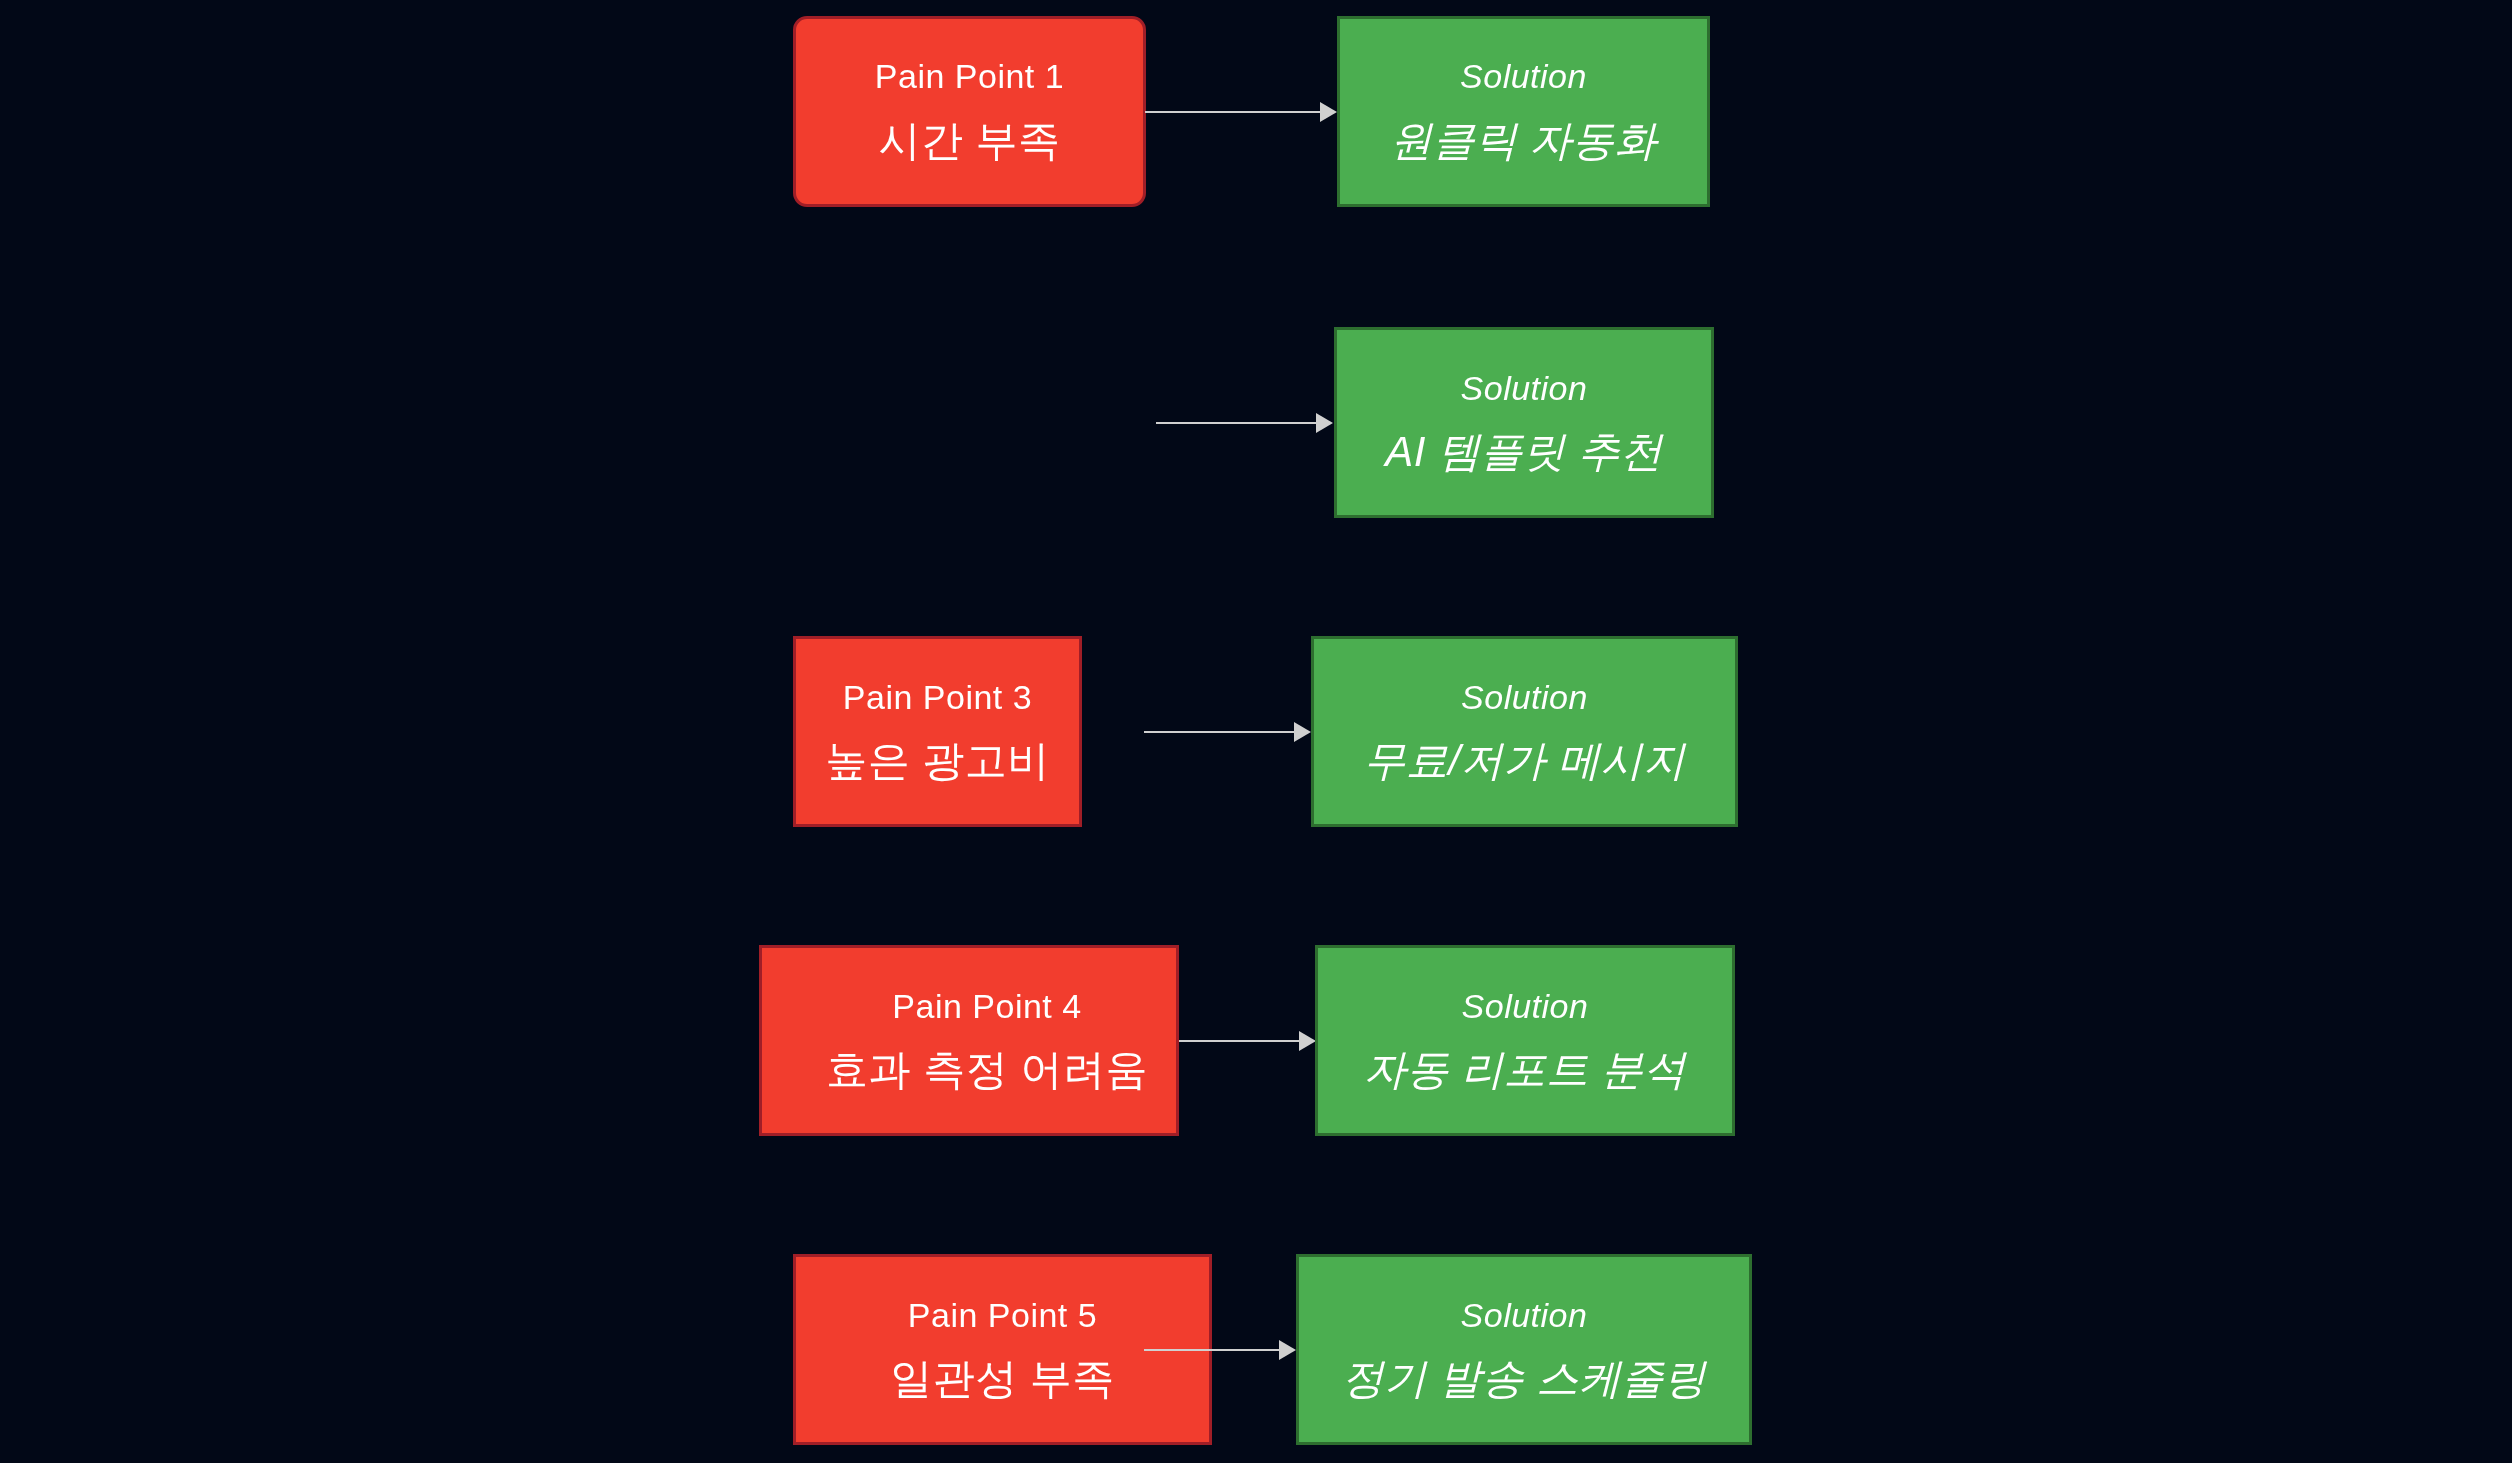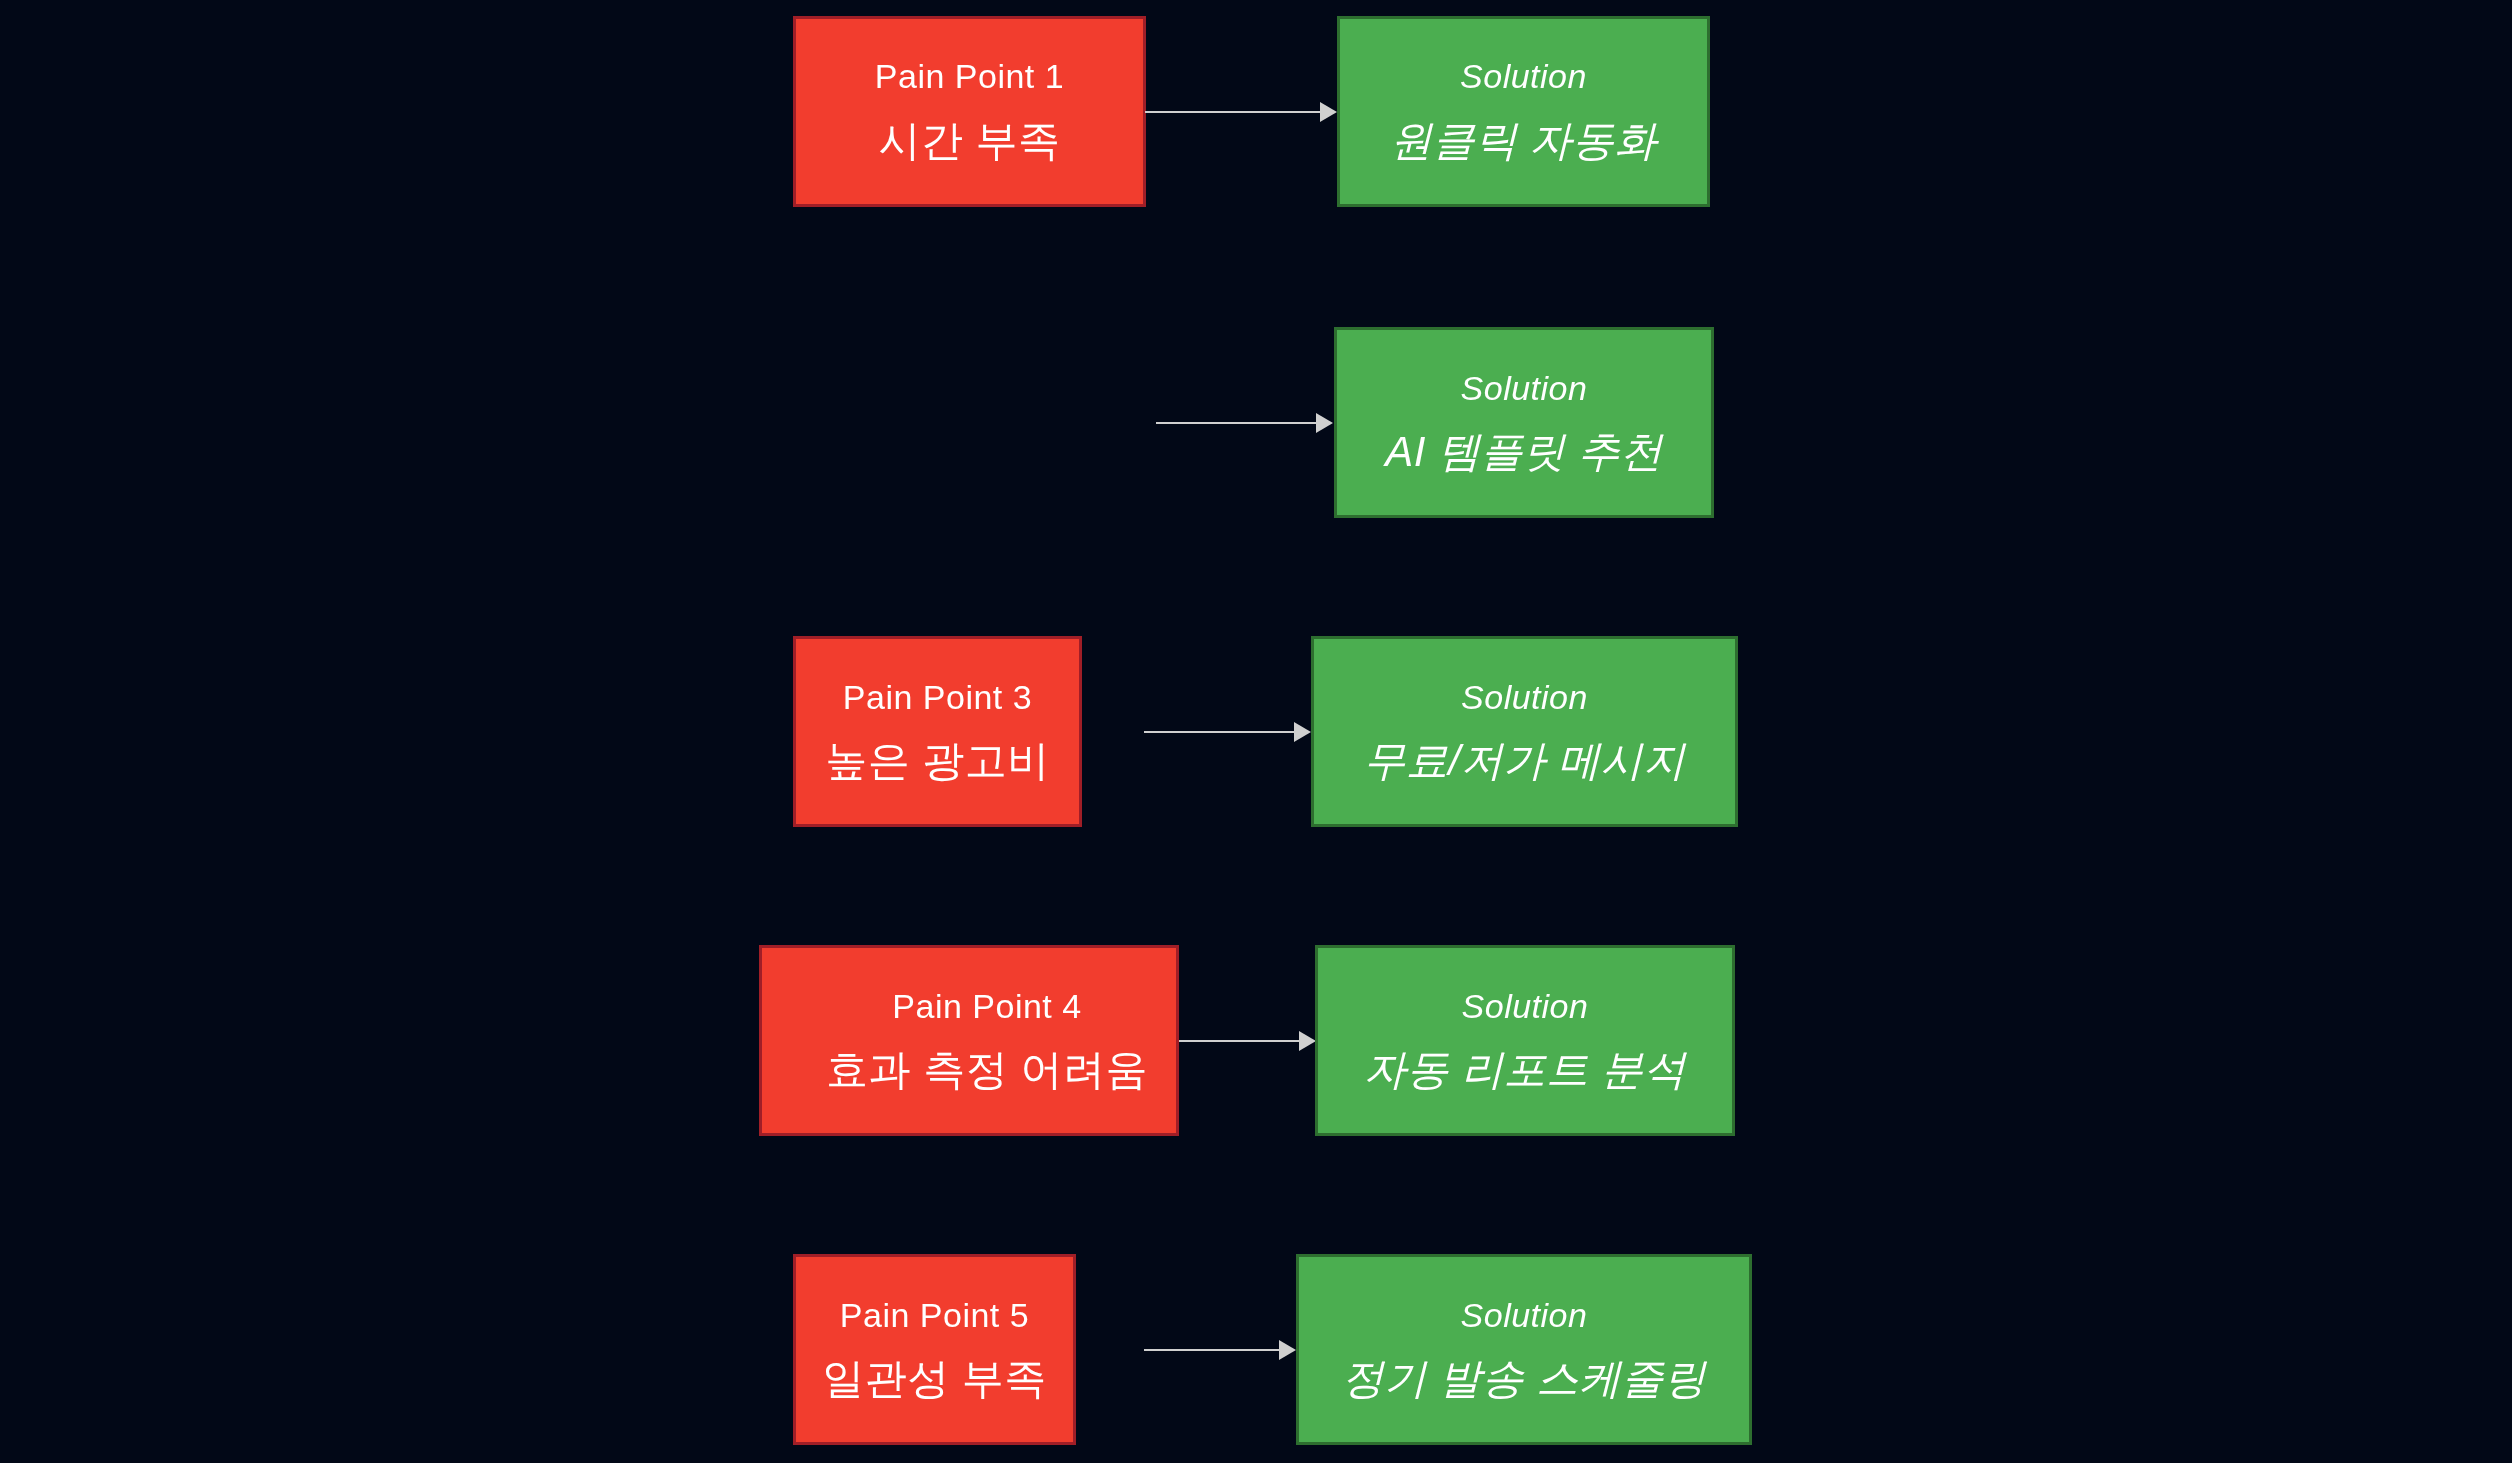--- a/index.html
+++ b/index.html
@@ -78,37 +78,37 @@
     border-bottom: 10.2px solid transparent;
     border-left: 17.5px solid var(--arrow);
   }
   
   .r1 { top: 15.7px; }   .r1.arrow { top: 101px; }
   .r2 { top: 327px; }  .r2.arrow { top: 412px; }
   .r3 { top: 636px; }  .r3.arrow { top: 721px; }
   .r4 { top: 945px; } .r4.arrow { top: 1030px; }
   .r5 { top: 1254px; } .r5.arrow { top: 1339px; }
 
-  .r1.pain { left: 793px; width: 353px; }
+  .r1.pain { left: 793px; width: 353px; border-radius: 14px; }
   .r1.solution { left: 1337px; width: 373px; }
   .r1.arrow { left: 1145px; width: 192px; }
 
   .r2.pain { left: 782px; width: 375px; }
   .r2.solution { left: 1334px; width: 380px; }
   .r2.arrow { left: 1156px; width: 177px; }
 
   .r3.pain { left: 793px; width: 289px; }
   .r3.solution { left: 1311px; width: 427px; }
   .r3.arrow { left: 1144px; width: 167px; }
 
   .r4.pain { left: 759px; width: 420px; padding-left: 36px; }
   .r4.solution { left: 1315px; width: 420px; }
   .r4.arrow { left: 1179px; width: 137px; }
 
-  .r5.pain { left: 793px; width: 283px; }
+  .r5.pain { left: 793px; width: 419px; }
   .r5.solution { left: 1296px; width: 456px; }
   .r5.arrow { left: 1144px; width: 152px; }
 </style>
 </head>
 <body>
 
 <div class="canvas">
 
   <div class="node pain r1">
     <div class="line1">Pain Point 1</div>

